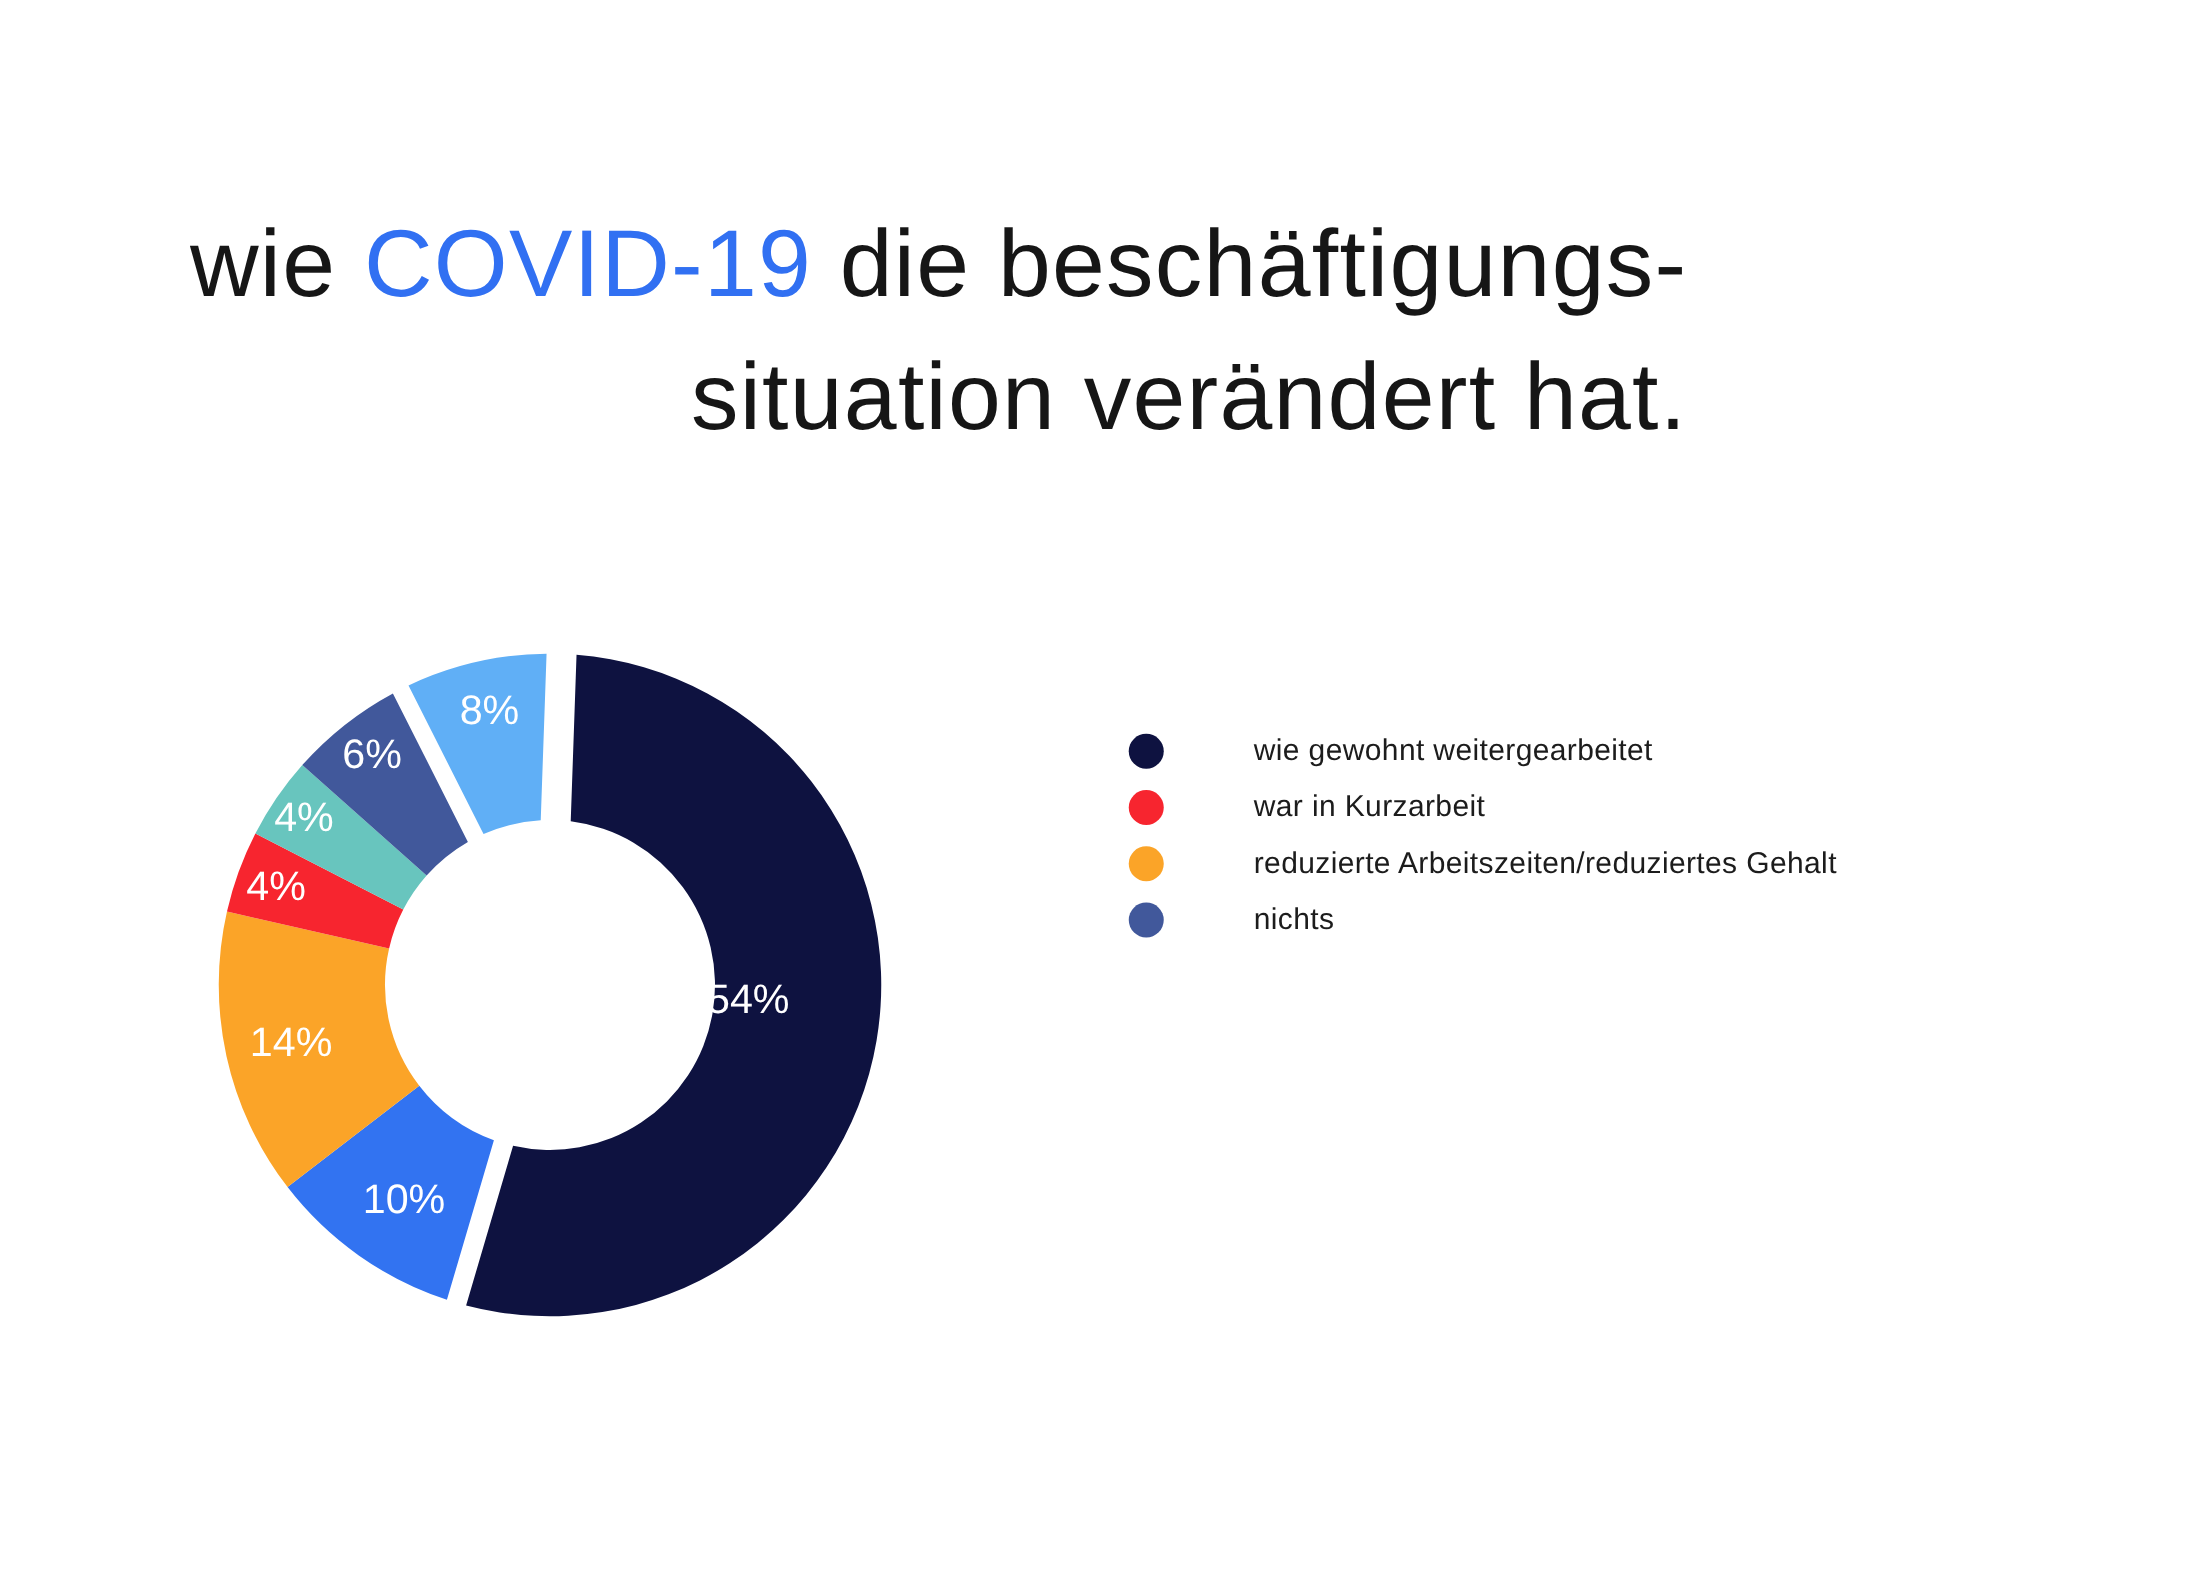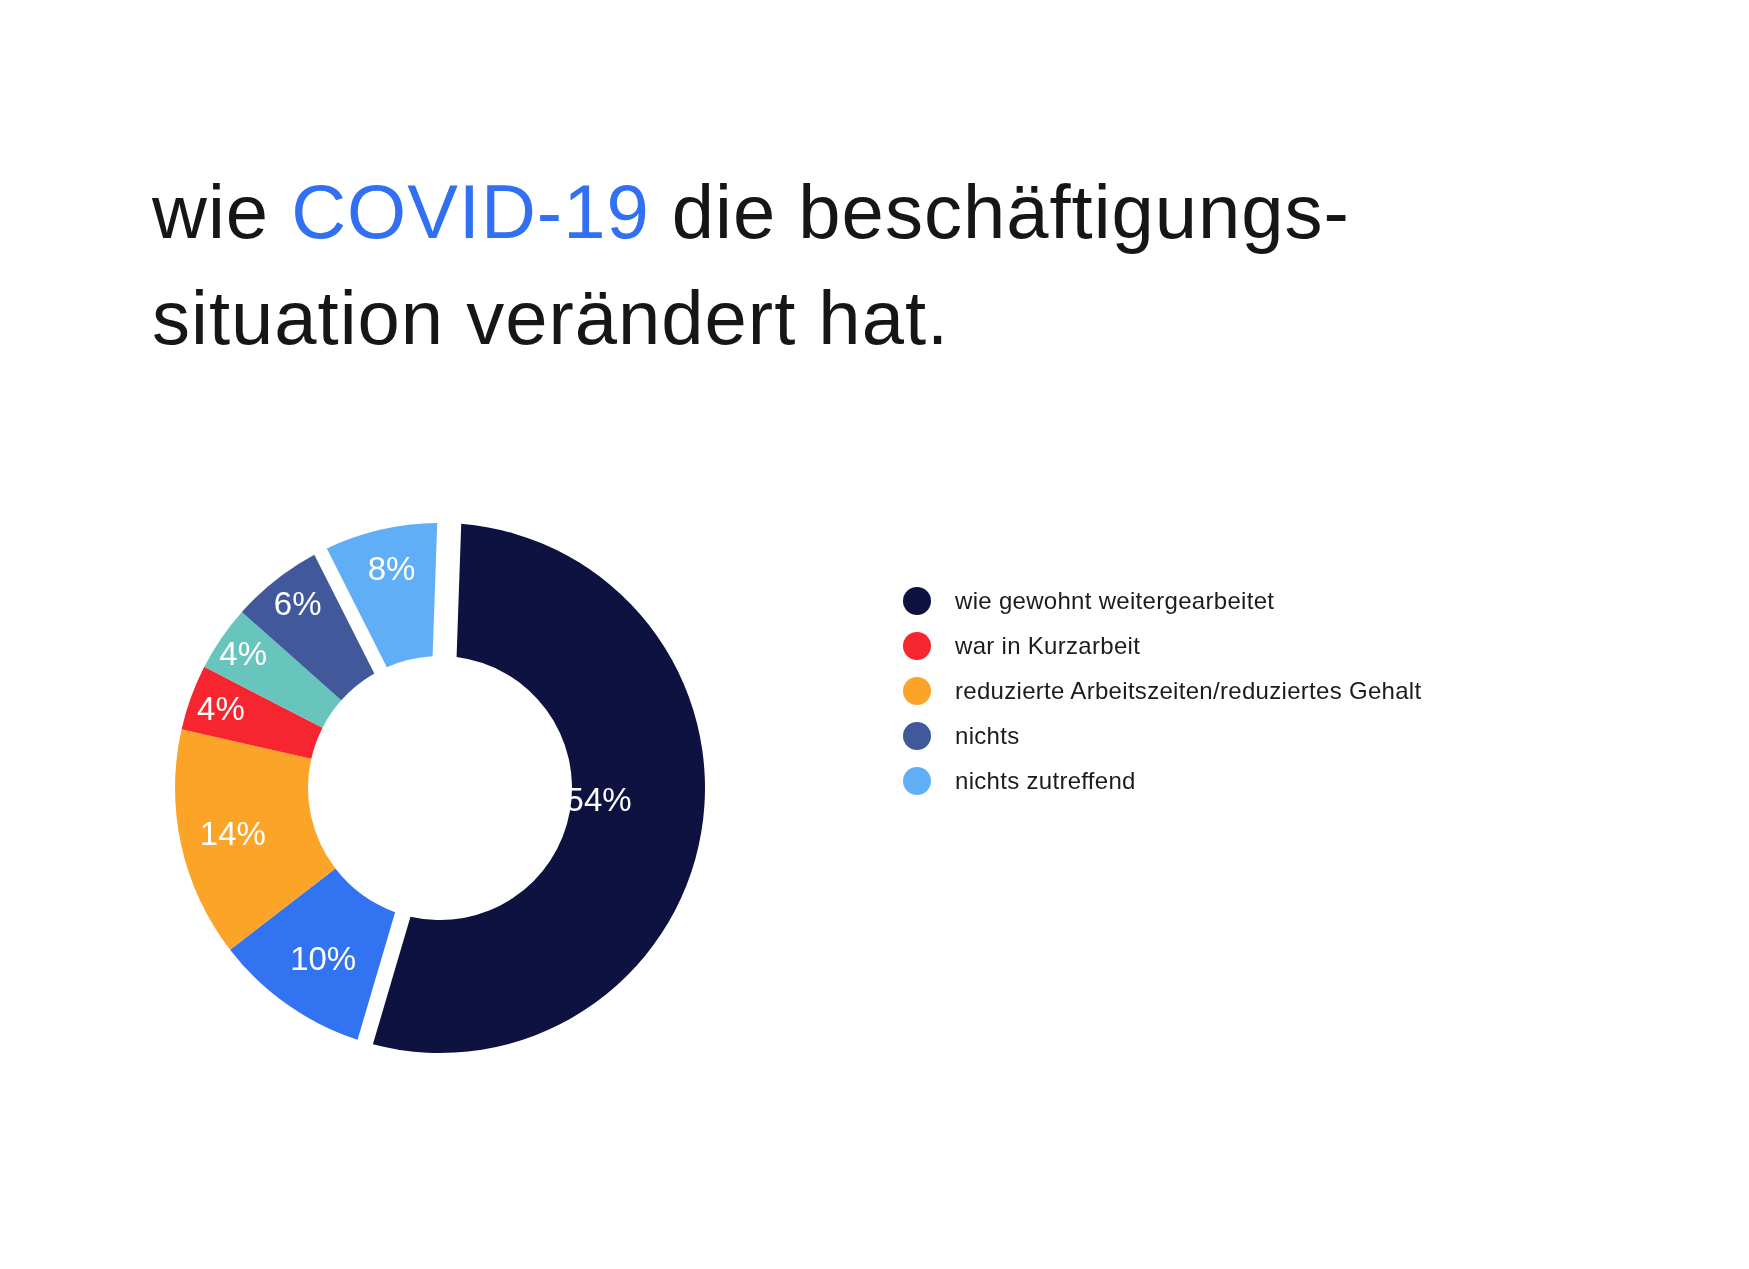--- a/index.html
+++ b/index.html
@@ -14,20 +14,21 @@
   .title {
     position: absolute;
     left: 152px;
     top: 108px;
     font-size: 76px;
     line-height: 106px;
     font-weight: 500;
     letter-spacing: 1px;
     color: #161616;
     white-space: nowrap;
+    text-align: right;
   }
   .title .hl { color: #3170f2; }
   #chart-svg {
     position: absolute;
     left: 0;
     top: 0;
     width: 1749px;
     height: 1269px;
   }
   .wedge-label {
@@ -41,20 +42,21 @@
     left: 903px;
     top: 578px;
     list-style: none;
     margin: 0;
     padding: 0;
   }
   .legend-row {
     display: flex;
     align-items: center;
     height: 45px;
+    gap: 48px;
   }
   .legend-dot {
     width: 28px;
     height: 28px;
     border-radius: 50%;
     flex: 0 0 28px;
     margin-right: 24px;
   }
   .legend-label {
     font-size: 24px;
@@ -100,19 +102,15 @@
       <span class="legend-label">war in Kurzarbeit</span>
     </li>
     <li class="legend-row">
       <span class="legend-dot" style="background: rgb(251, 164, 40);"></span>
       <span class="legend-label">reduzierte Arbeitszeiten/reduziertes Gehalt</span>
     </li>
     <li class="legend-row">
       <span class="legend-dot" style="background: rgb(65, 88, 155);"></span>
       <span class="legend-label">nichts</span>
     </li>
-    <li class="legend-row">
-      <span class="legend-dot" style="background: rgb(96, 175, 246);"></span>
-      <span class="legend-label">nichts zutreffend</span>
-    </li>
   </ul>
 
 </div>
 
 </body></html>

